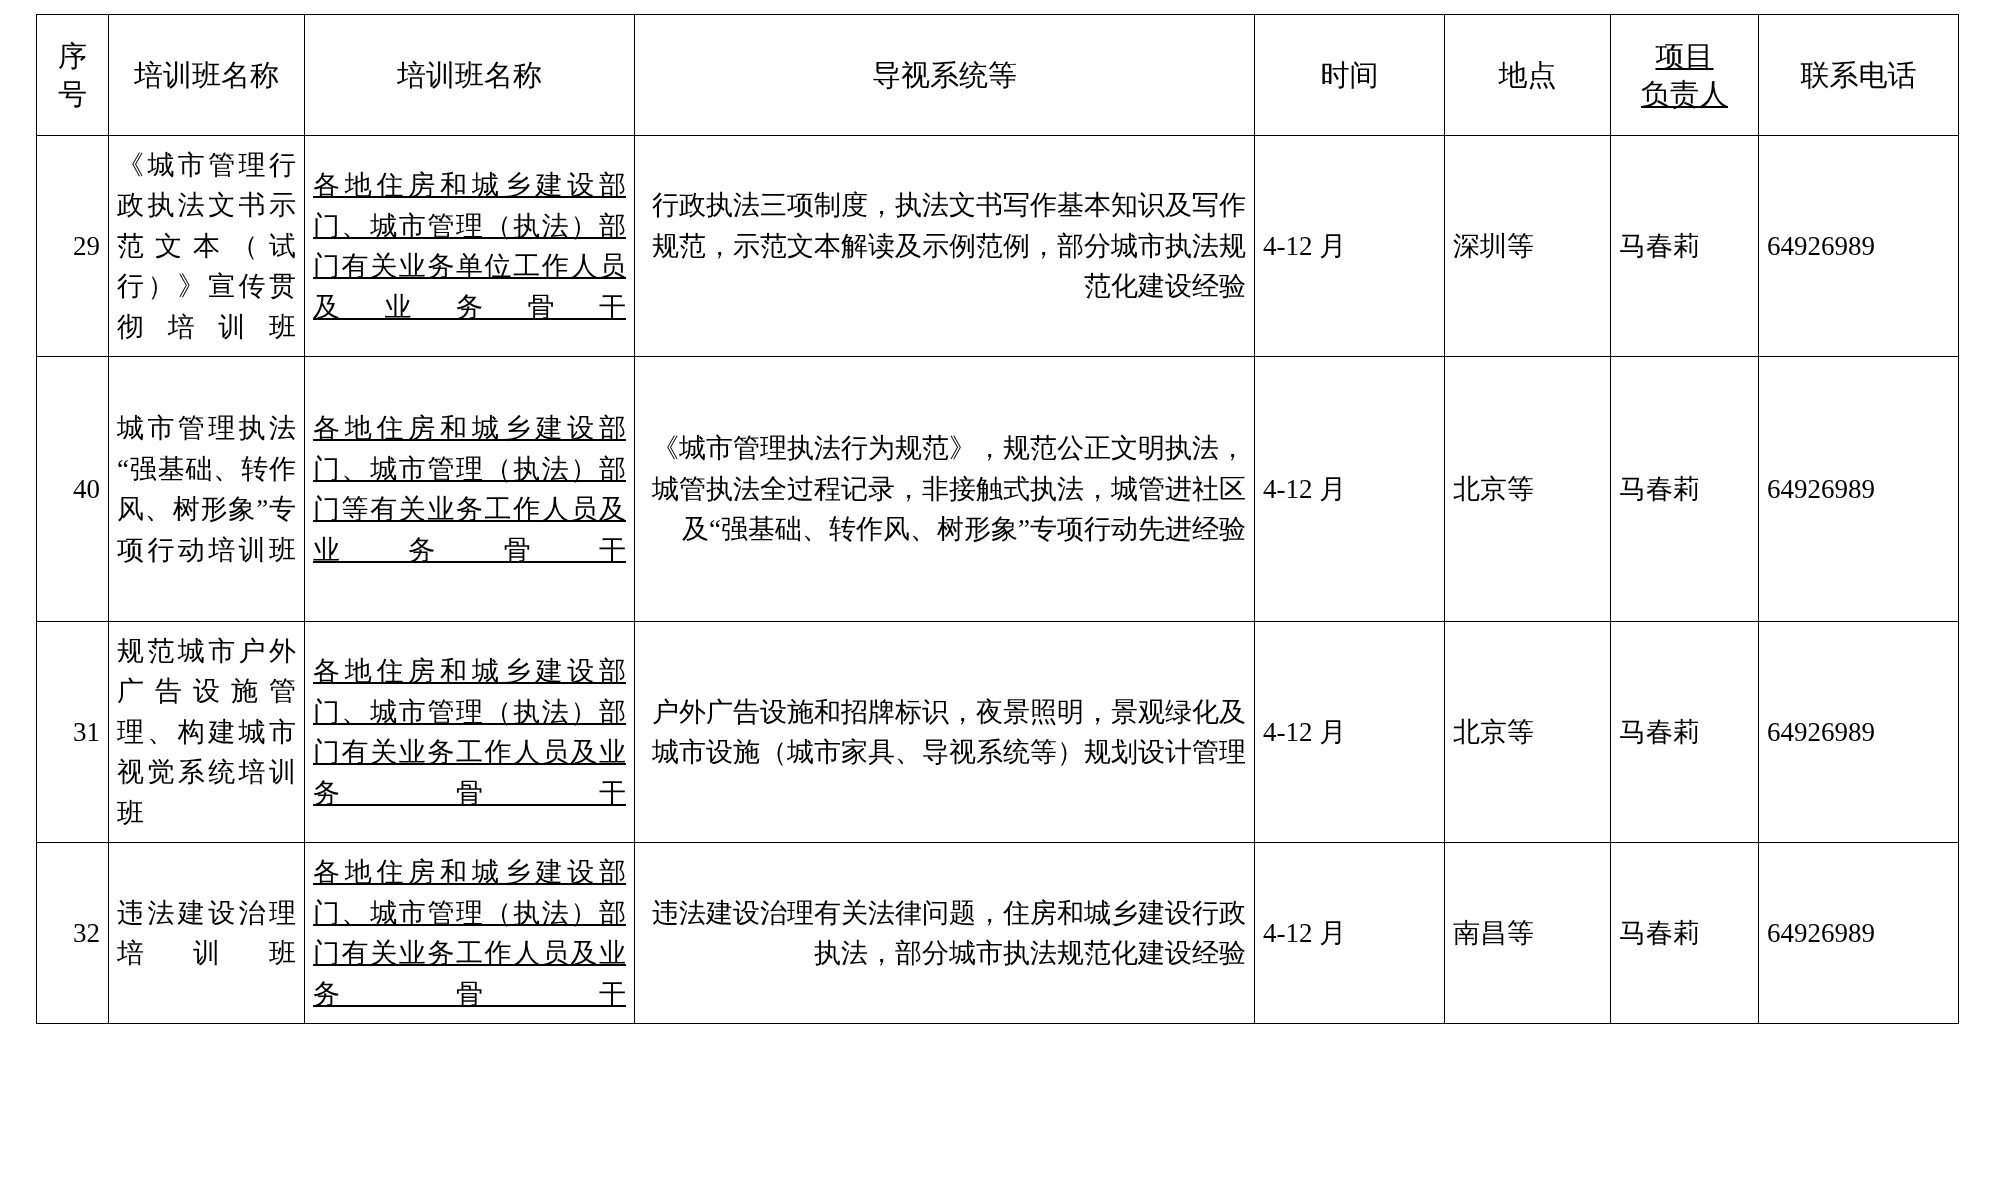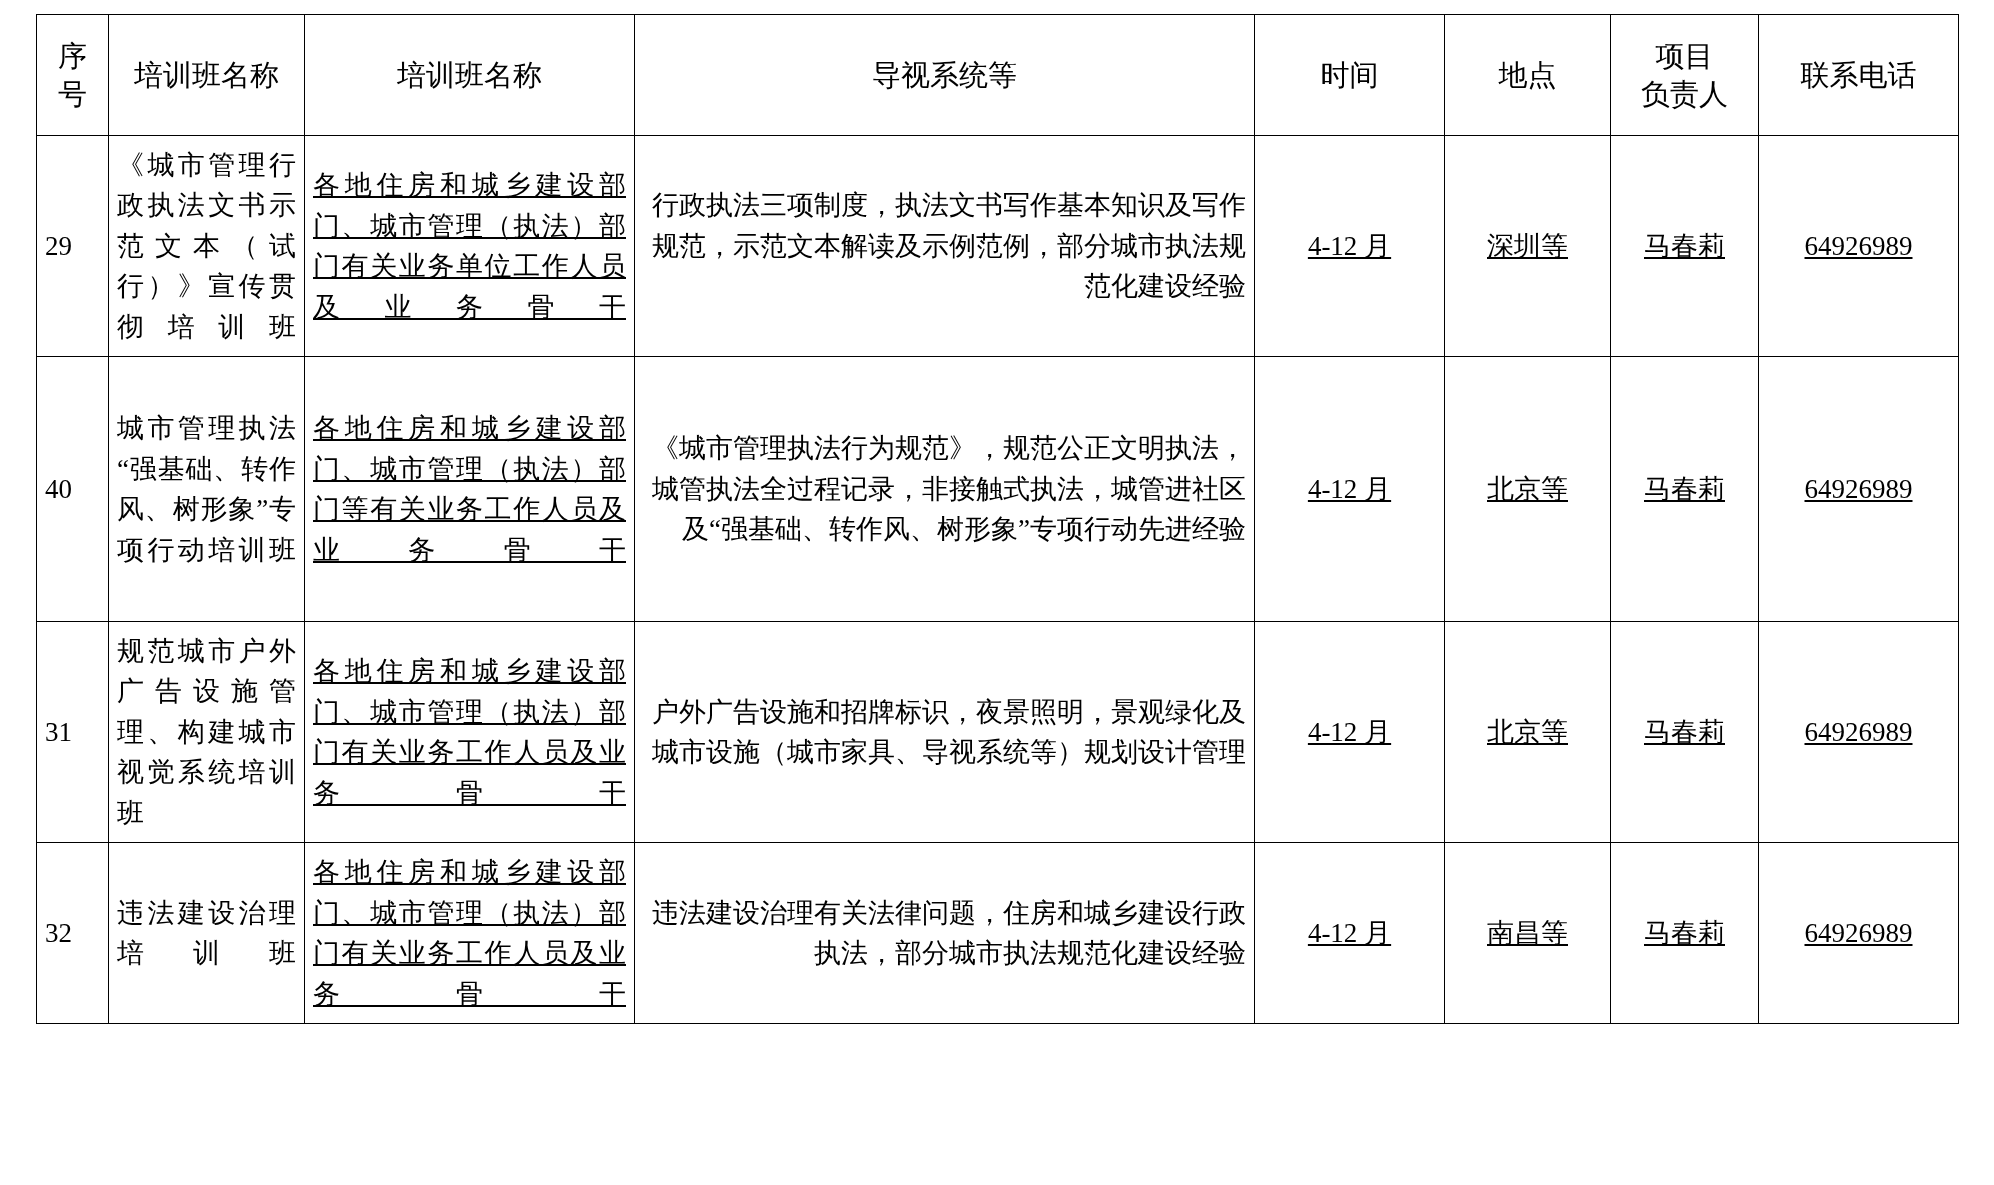--- a/index.html
+++ b/index.html
@@ -46,21 +46,21 @@
     line-height: 1.5;
   }
   table.schedule thead th {
     text-align: center;
     height: 108px;
     font-size: 29px;
     line-height: 1.32;
   }
   .hdr-seq { letter-spacing: 0; }
   .cell-seq {
-    text-align: left;
+    text-align: right;
     font-size: 28px;
   }
   .cell-name {
     text-align: justify;
     text-align-last: justify;
     font-size: 27px;
     line-height: 1.62;
     padding-left: 10px;
     padding-right: 10px;
   }
@@ -74,30 +74,28 @@
     text-decoration: underline;
   }
   .cell-content {
     text-align: right;
     font-size: 27px;
     line-height: 1.6;
     padding-left: 12px;
     padding-right: 12px;
   }
   .cell-time, .cell-place, .cell-owner, .cell-phone {
-    text-align: center;
     font-size: 27px;
     white-space: nowrap;
-    text-decoration: underline;
   }
   .row-29 td { height: 208px; }
   .row-30 td { height: 252px; }
   .row-31 td { height: 208px; }
   .row-32 td { height: 168px; }
-  .hdr-two-line { line-height: 1.3; }
+  .hdr-two-line { line-height: 1.3; text-decoration: underline; }
 </style>
 </head>
 <body>
 
 <div class="page">
   <table class="schedule">
     <colgroup>
       <col class="c-seq">
       <col class="c-name">
       <col class="c-audience">

